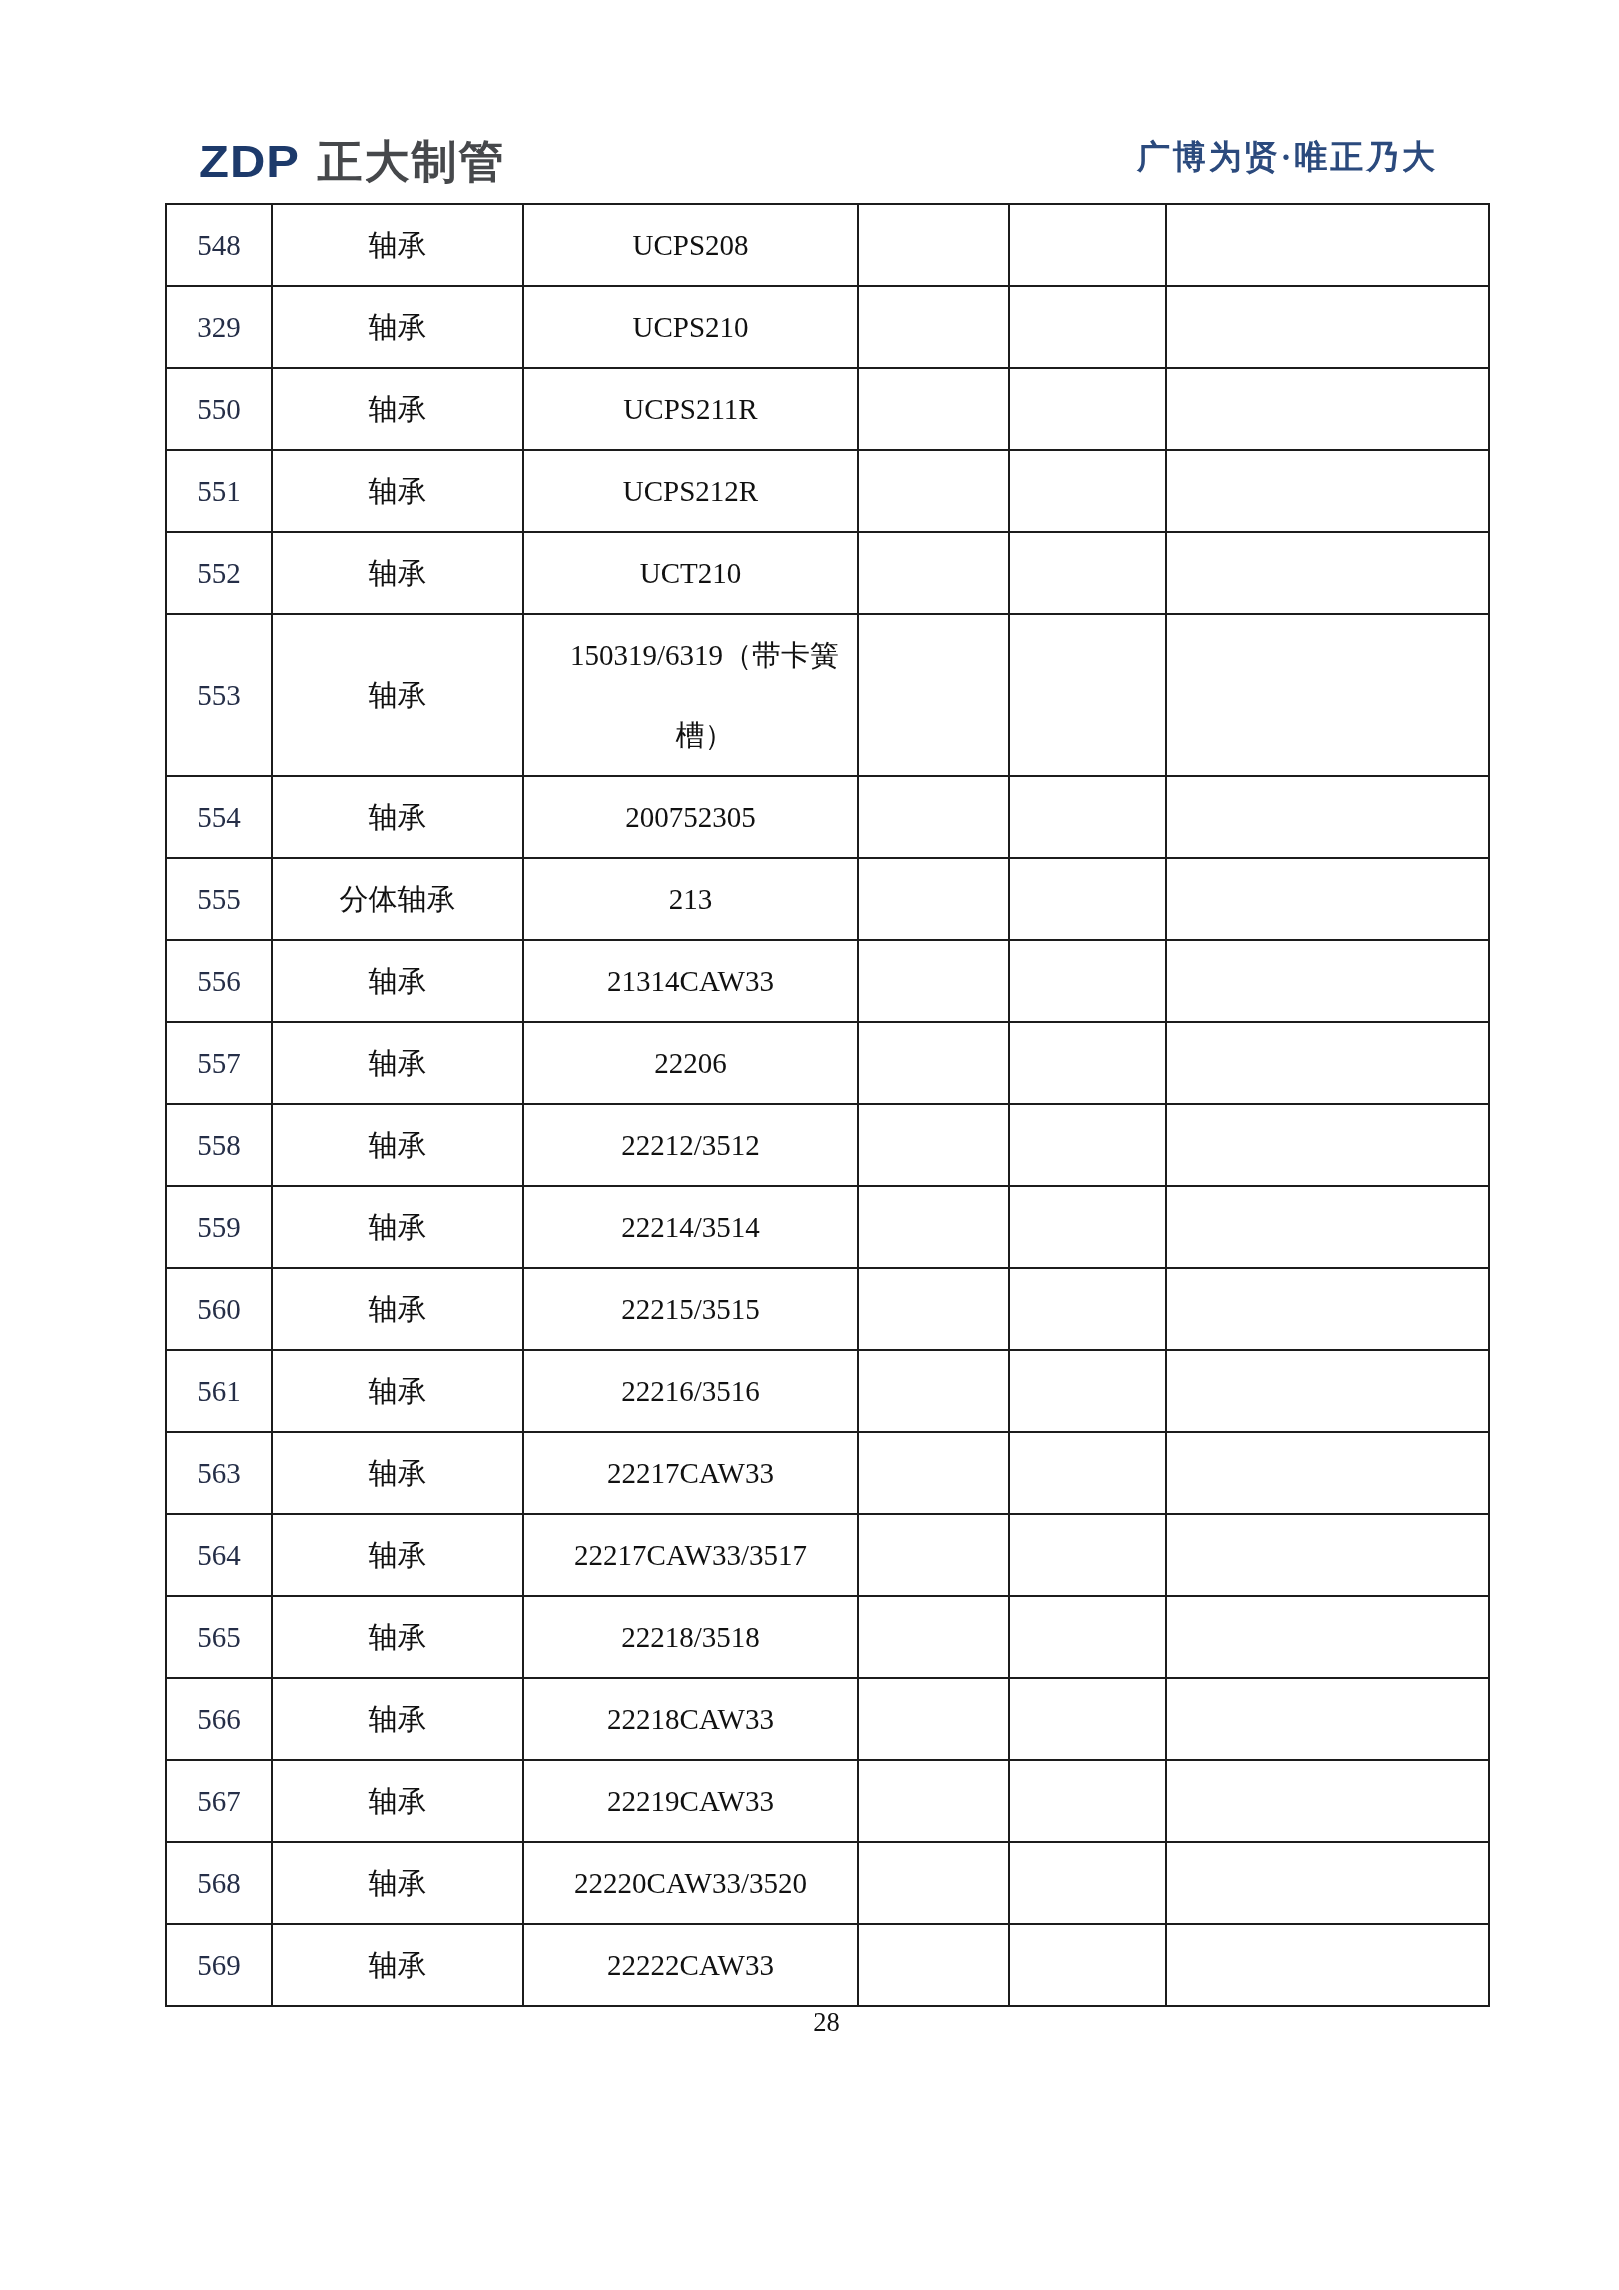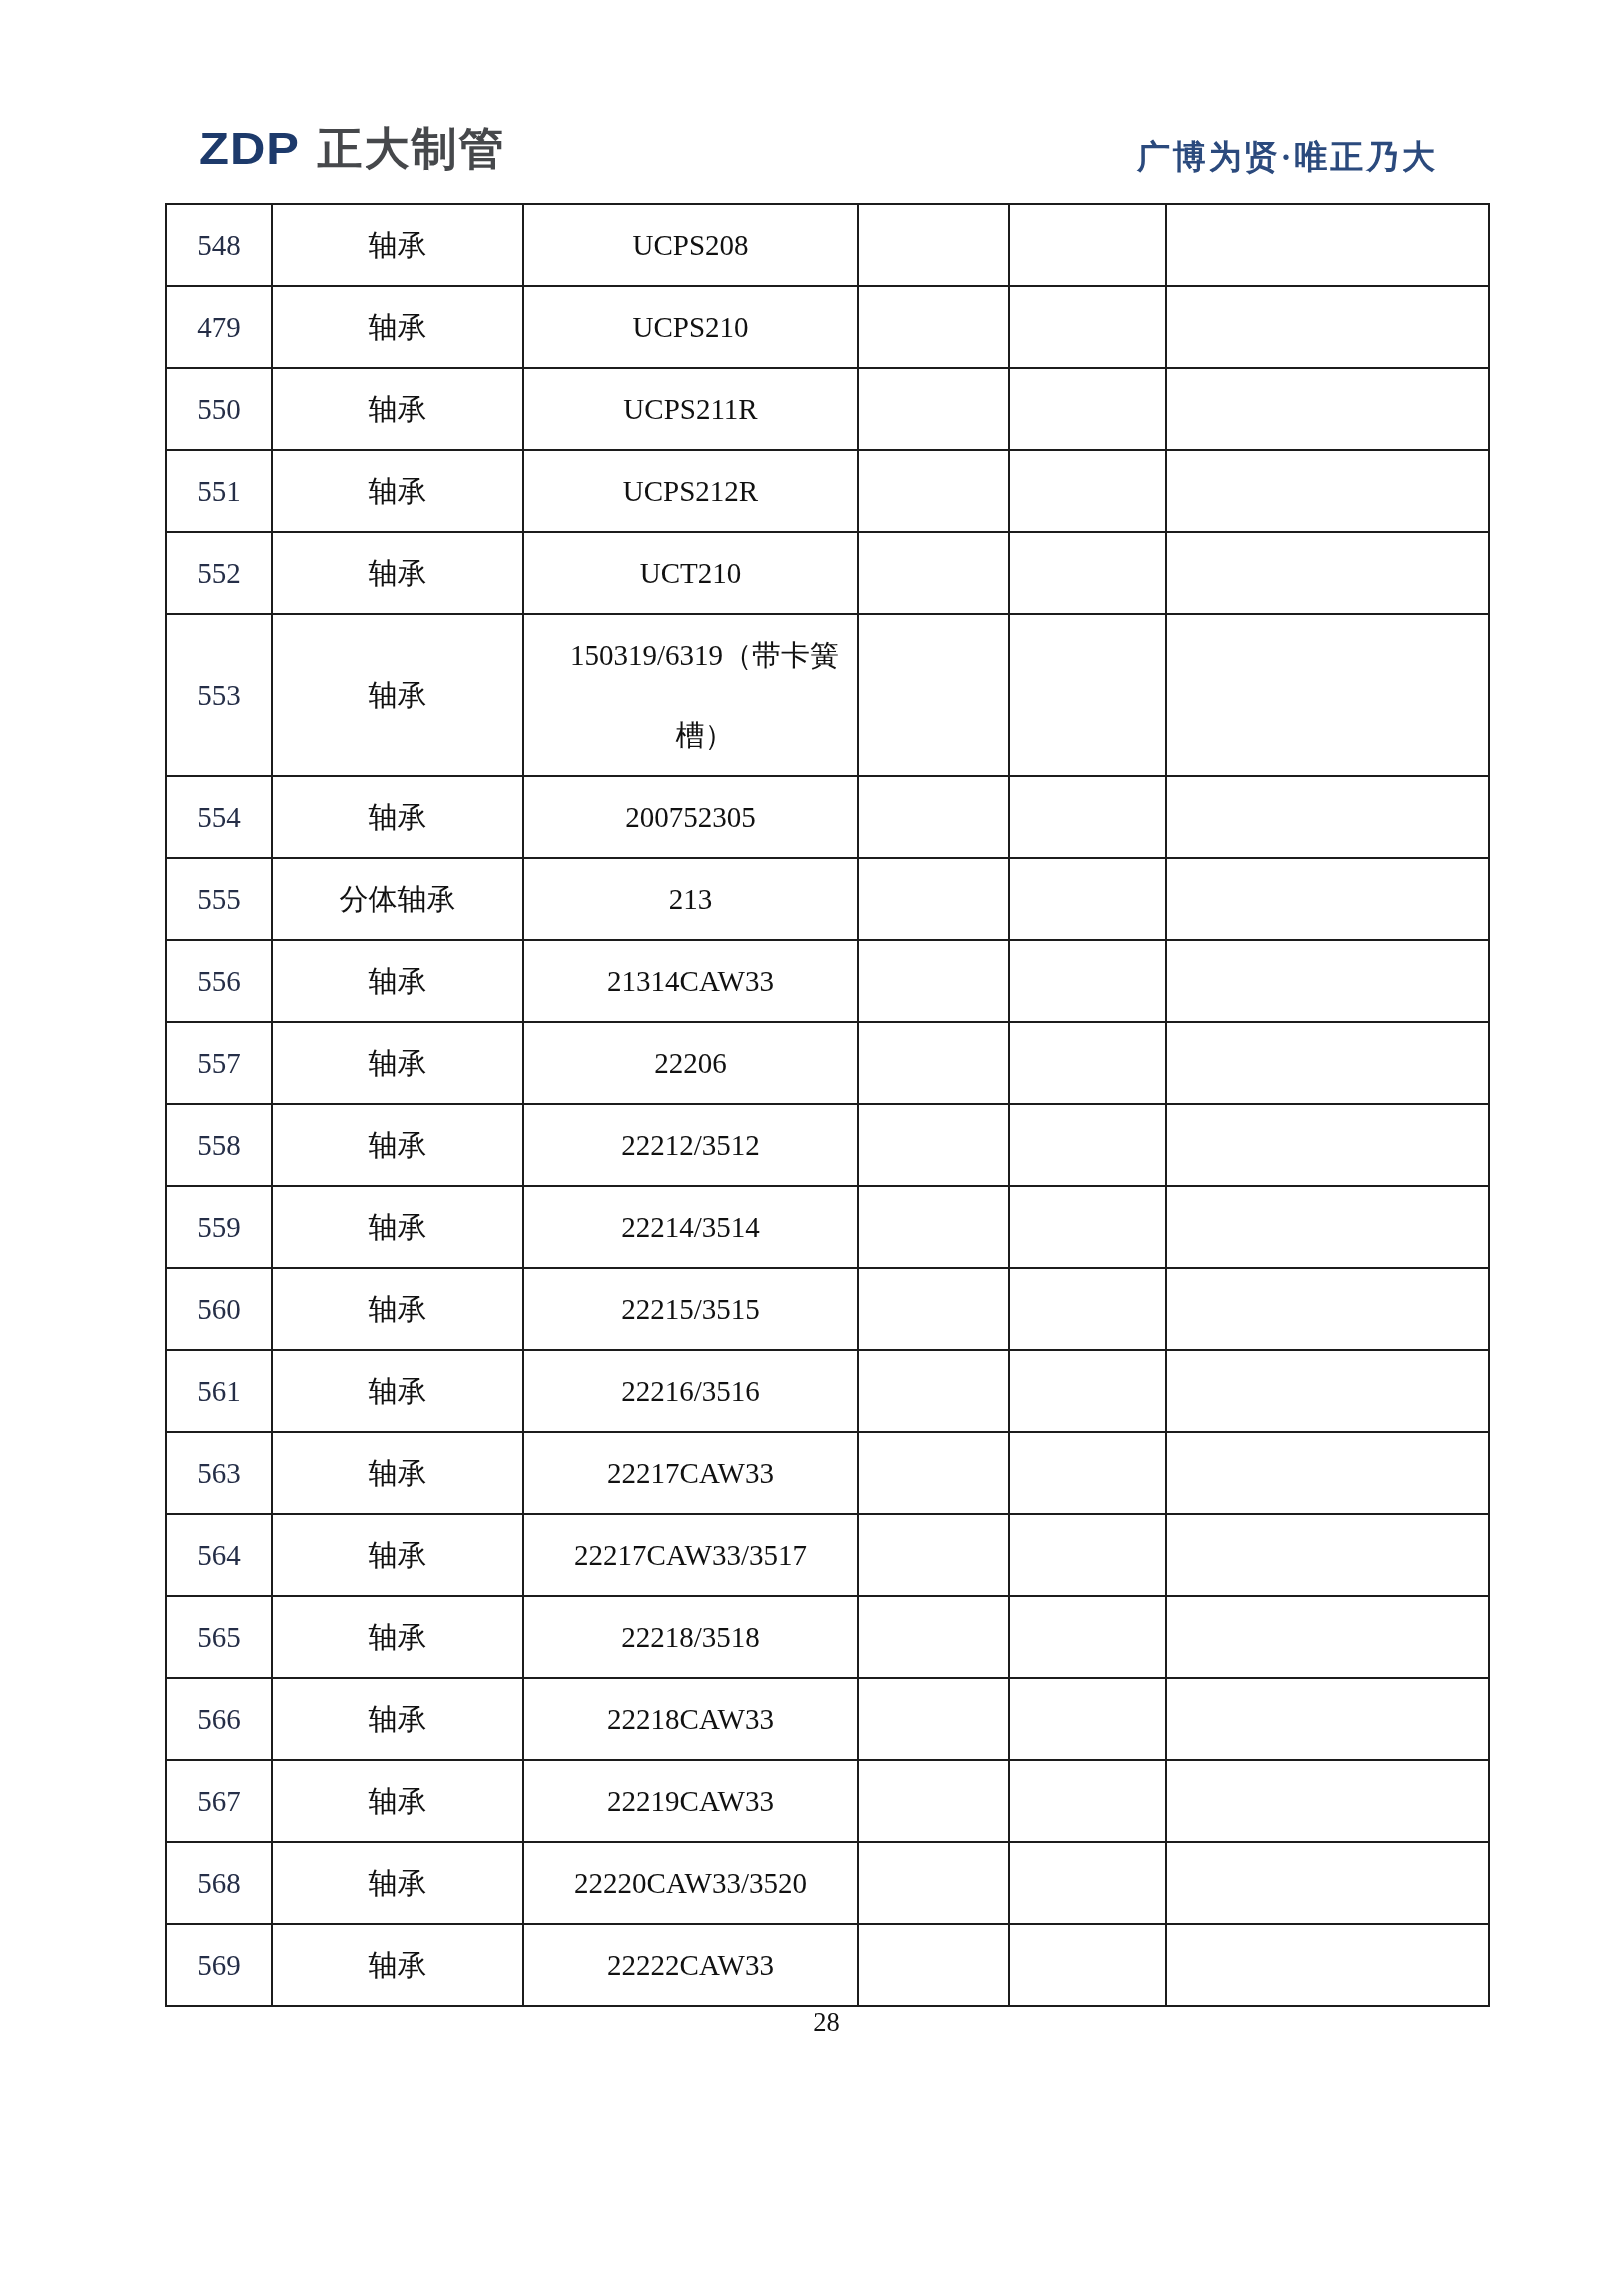--- a/index.html
+++ b/index.html
@@ -13,21 +13,21 @@
     font-family: "Liberation Serif", "DejaVu Serif", serif;
     color: var(--text, #111);
     overflow: hidden;
   }
 
   
   .header { position: relative; height: 203px; }
   .logo {
     position: absolute;
     left: 199px;
-    top: 124px;
+    top: 137px;
     display: flex;
     align-items: center;
     gap: 17.6px;
     line-height: 1;
     white-space: nowrap;
   }
   .logo-zdp {
     font-family: "Liberation Sans", "DejaVu Sans", sans-serif;
     font-weight: 900;
     font-size: 49px;
@@ -111,21 +111,21 @@
   <tr>
     <td class="c-no">548</td>
     <td class="c-name">轴承</td>
     <td class="c-model">UCPS208</td>
     <td class="c-empty"></td>
     <td class="c-empty"></td>
     <td class="c-empty"></td>
   </tr>
 
   <tr>
-    <td class="c-no">479</td>
+    <td class="c-no">329</td>
     <td class="c-name">轴承</td>
     <td class="c-model">UCPS210</td>
     <td class="c-empty"></td>
     <td class="c-empty"></td>
     <td class="c-empty"></td>
   </tr>
 
   <tr>
     <td class="c-no">550</td>
     <td class="c-name">轴承</td>

